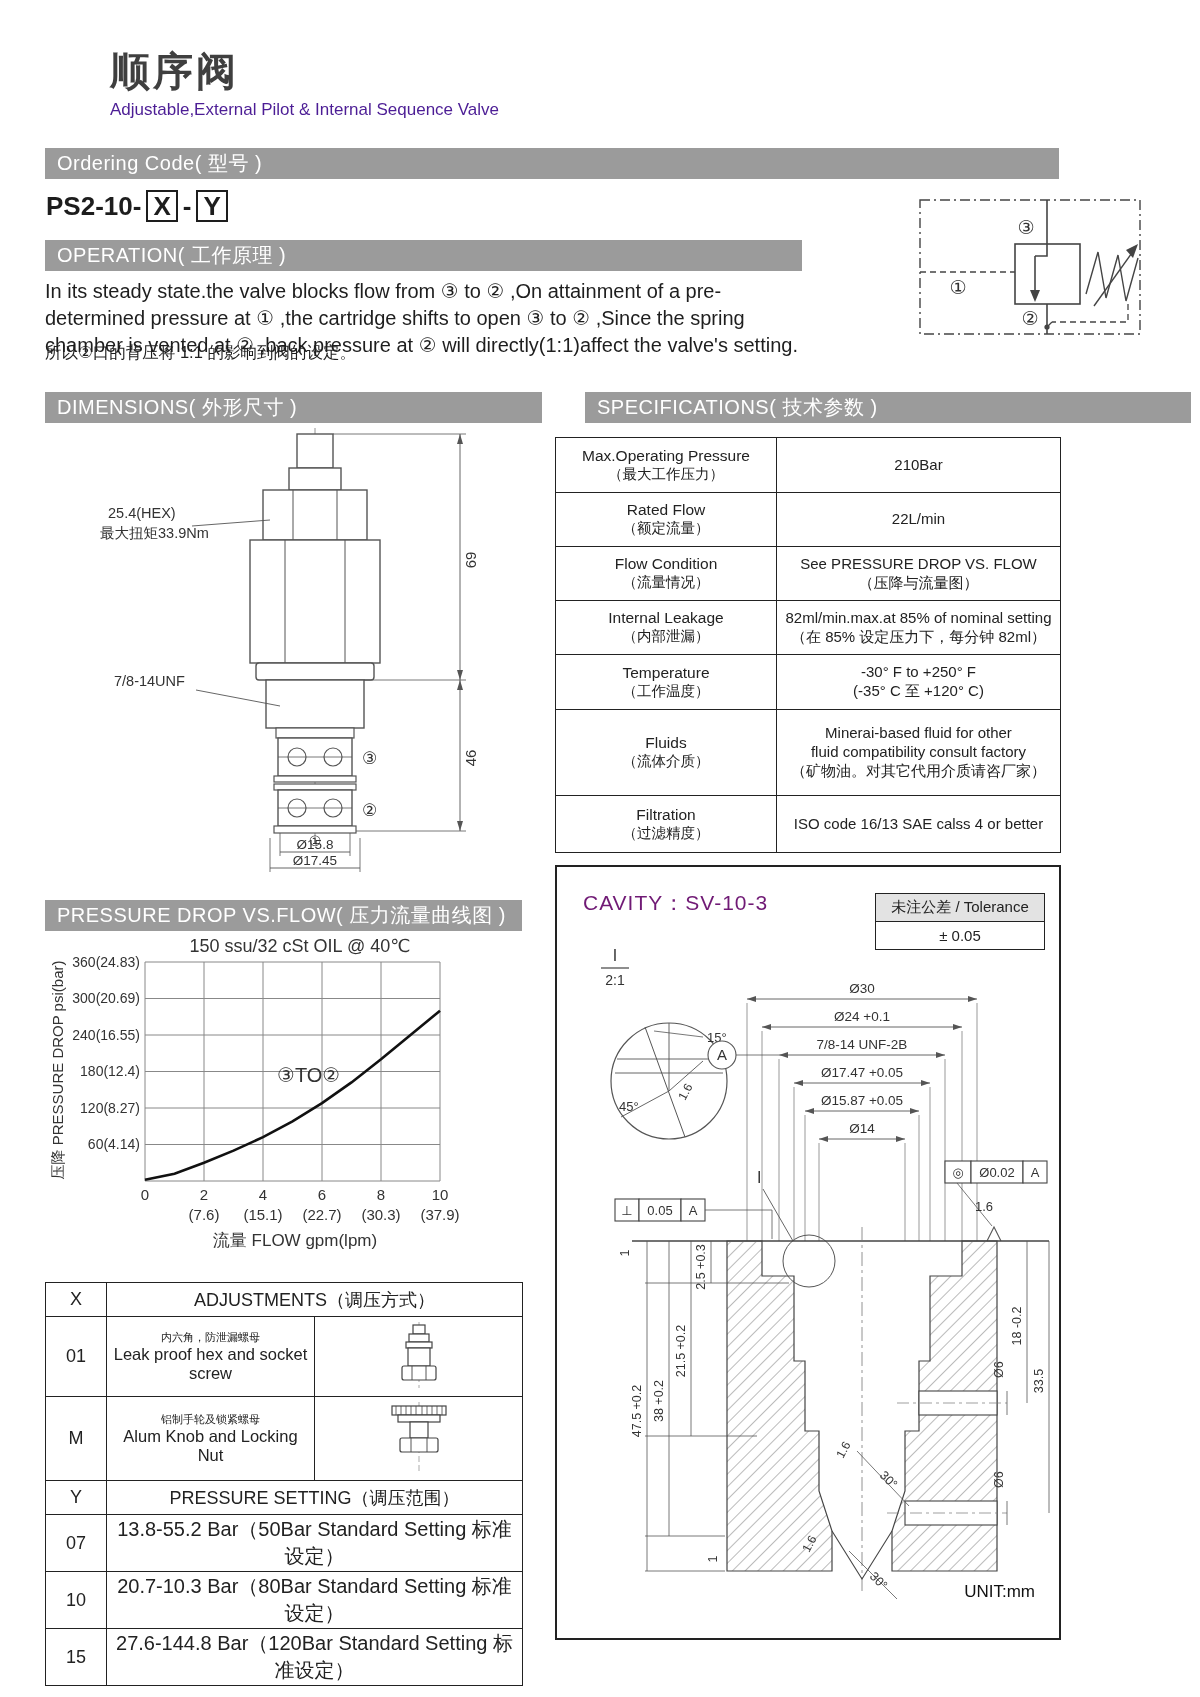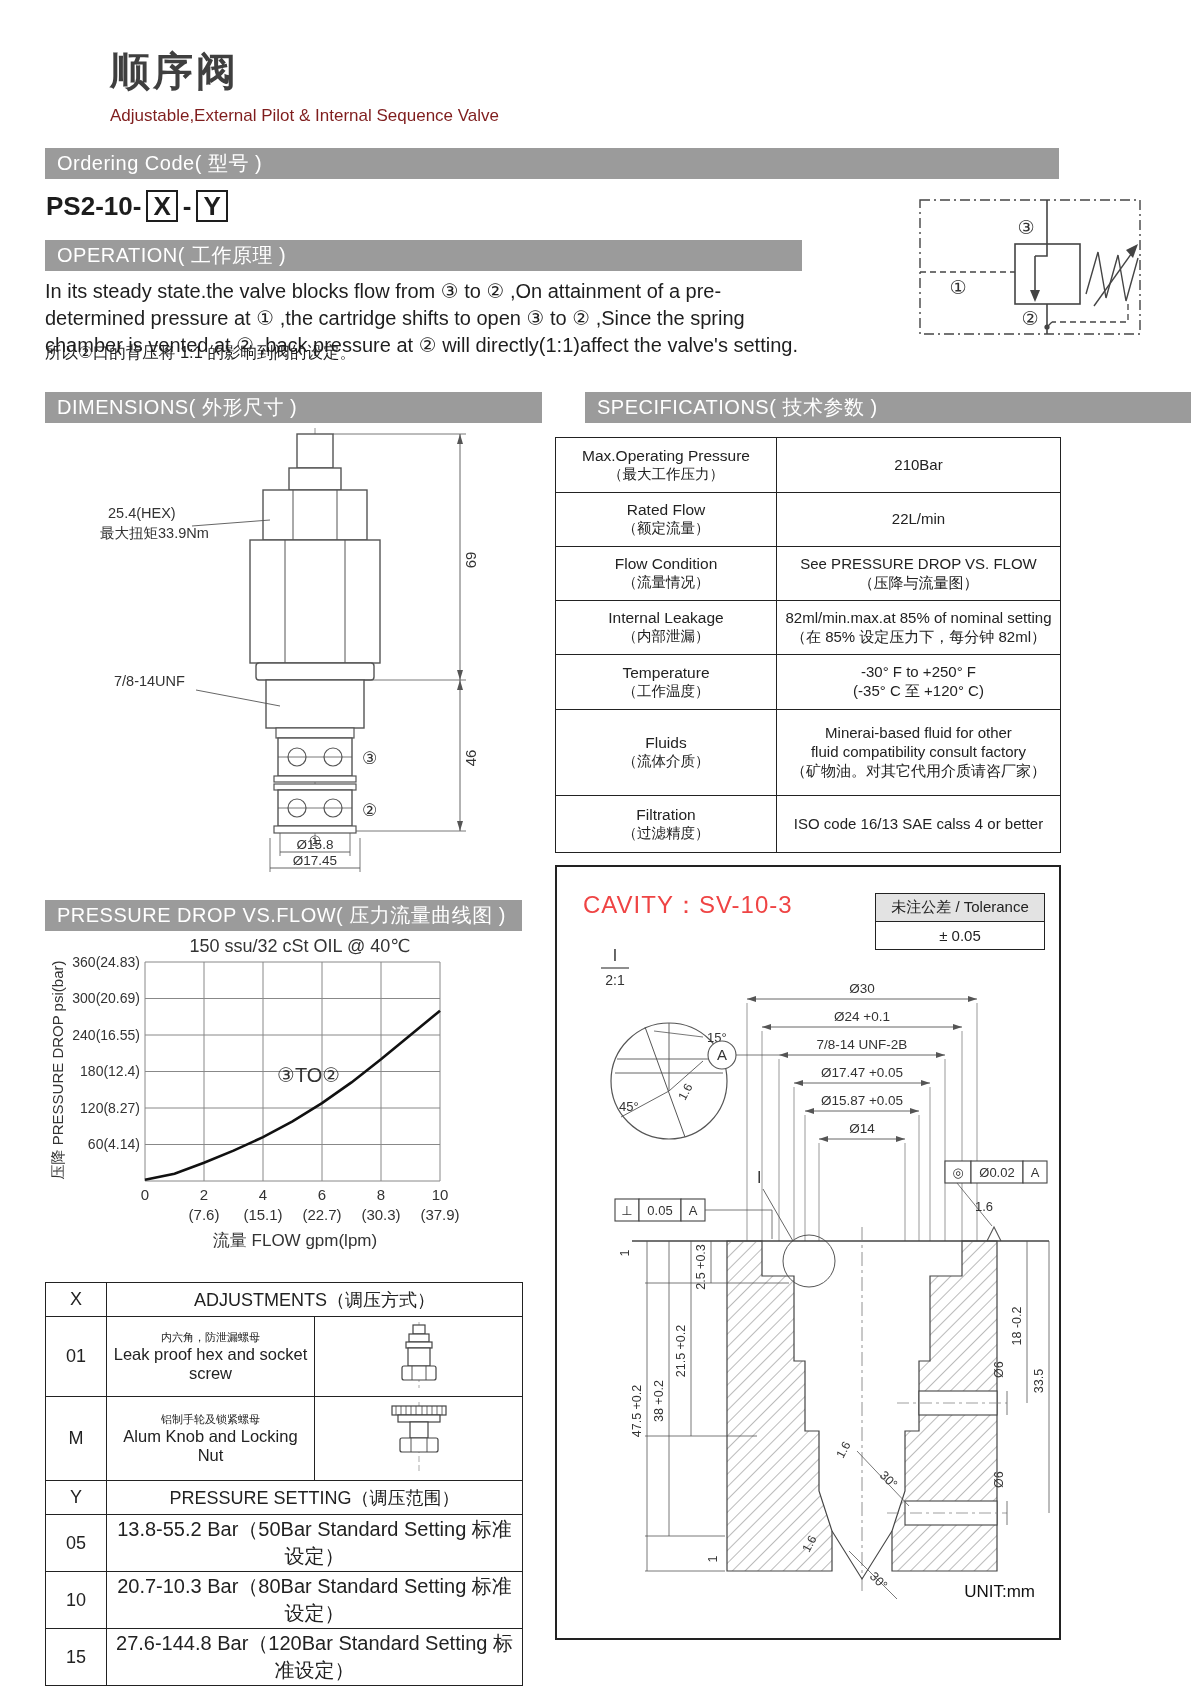--- a/index.html
+++ b/index.html
@@ -1,40 +1,40 @@
 <!DOCTYPE html>
 <html><head>
 <meta charset="utf-8">
 <style>
   html,body{margin:0;padding:0;background:#e9e9e9;}
   .page{position:relative;width:1200px;height:1697px;background:#ffffff;margin:0 auto;
         font-family:"Liberation Sans","DejaVu Sans",sans-serif;color:#222;overflow:hidden;}
   .bar{position:absolute;background:#9b9b9b;color:#fff;height:31px;line-height:31px;
        font-size:20px;padding-left:12px;box-sizing:border-box;letter-spacing:.5px;}
   .cn-title{position:absolute;left:110px;top:44px;font-size:40px;font-weight:bold;color:#3f3f3f;letter-spacing:3px;}
-  .subtitle{position:absolute;left:110px;top:106px;font-size:17px;color:#7f1d1d;}
+  .subtitle{position:absolute;left:110px;top:100px;font-size:17px;color:#4c1d95;}
   .ordcode{position:absolute;left:46px;top:190px;font-size:26px;font-weight:bold;color:#1d1d1d;}
   .ordcode .box{display:inline-block;border:2.5px solid #1d1d1d;padding:0 5px;margin:0 5px;line-height:28px;}
   .para{position:absolute;font-size:20px;line-height:1.34;color:#1e1e1e;}
   .para-cn{font-size:16.5px;line-height:1.5;}
   table{border-collapse:collapse;}
   .spec-table{position:absolute;left:555px;top:437px;width:506px;table-layout:fixed;}
   .spec-table td{border:1.6px solid #222;text-align:center;vertical-align:middle;padding:2px 4px;}
   .spec-table .lbl{width:212px;}
   .sp-en{font-size:15.5px;} .sp-cn{font-size:14.5px;}
   .sp-v{font-size:15px;line-height:1.25;}
   .adj-table{position:absolute;left:45px;top:1282px;width:478px;table-layout:fixed;}
   .adj-table td{border:1.6px solid #222;text-align:center;vertical-align:middle;padding:1px 3px;}
   .adj-key{width:54px;font-size:18px;}
   .adj-head{font-size:18px;}
   .adj-cn{font-size:11px;} .adj-en{font-size:16.5px;}
   .adj-set{font-size:20px;}
   .icon-cell{width:122px;}
   .cavity-box{position:absolute;left:555px;top:865px;width:506px;height:775px;border:2px solid #222;box-sizing:border-box;}
-  .cavity-title{position:absolute;left:26px;top:22px;font-size:24px;color:#ef4444;letter-spacing:1px;}
+  .cavity-title{position:absolute;left:26px;top:22px;font-size:21px;color:#701a75;letter-spacing:1px;}
   .tol-table{position:absolute;right:14px;top:26px;width:170px;}
   .tol-table td{border:1.6px solid #222;text-align:center;font-size:15px;height:25px;}
   .tol-head{background:#e3e3e3;}
   .unit{position:absolute;right:24px;bottom:36px;font-size:17px;color:#111;}
   svg{position:absolute;overflow:visible;}
   .cad text{fill:#333;}
 </style>
 </head>
 <body>
 <div class="page">
@@ -307,21 +307,21 @@
         <line x1="25" y1="36" x2="25" y2="50" stroke="#444" stroke-width="0.9"></line>
         <line x1="41" y1="36" x2="41" y2="50" stroke="#444" stroke-width="0.9"></line>
       </svg>
     </td>
   </tr>
   <tr style="height:34px;">
     <td class="adj-key">Y</td>
     <td class="adj-head" colspan="2">PRESSURE SETTING（调压范围）</td>
   </tr>
   <tr style="height:34px;">
-    <td class="adj-key">05</td>
+    <td class="adj-key">07</td>
     <td class="adj-set" colspan="2">13.8-55.2 Bar（50Bar Standard Setting 标准设定）</td>
   </tr>
   <tr style="height:34px;">
     <td class="adj-key">10</td>
     <td class="adj-set" colspan="2">20.7-10.3 Bar（80Bar Standard Setting 标准设定）</td>
   </tr>
   <tr style="height:34px;">
     <td class="adj-key">15</td>
     <td class="adj-set" colspan="2">27.6-144.8 Bar（120Bar Standard Setting 标准设定）</td>
   </tr>

